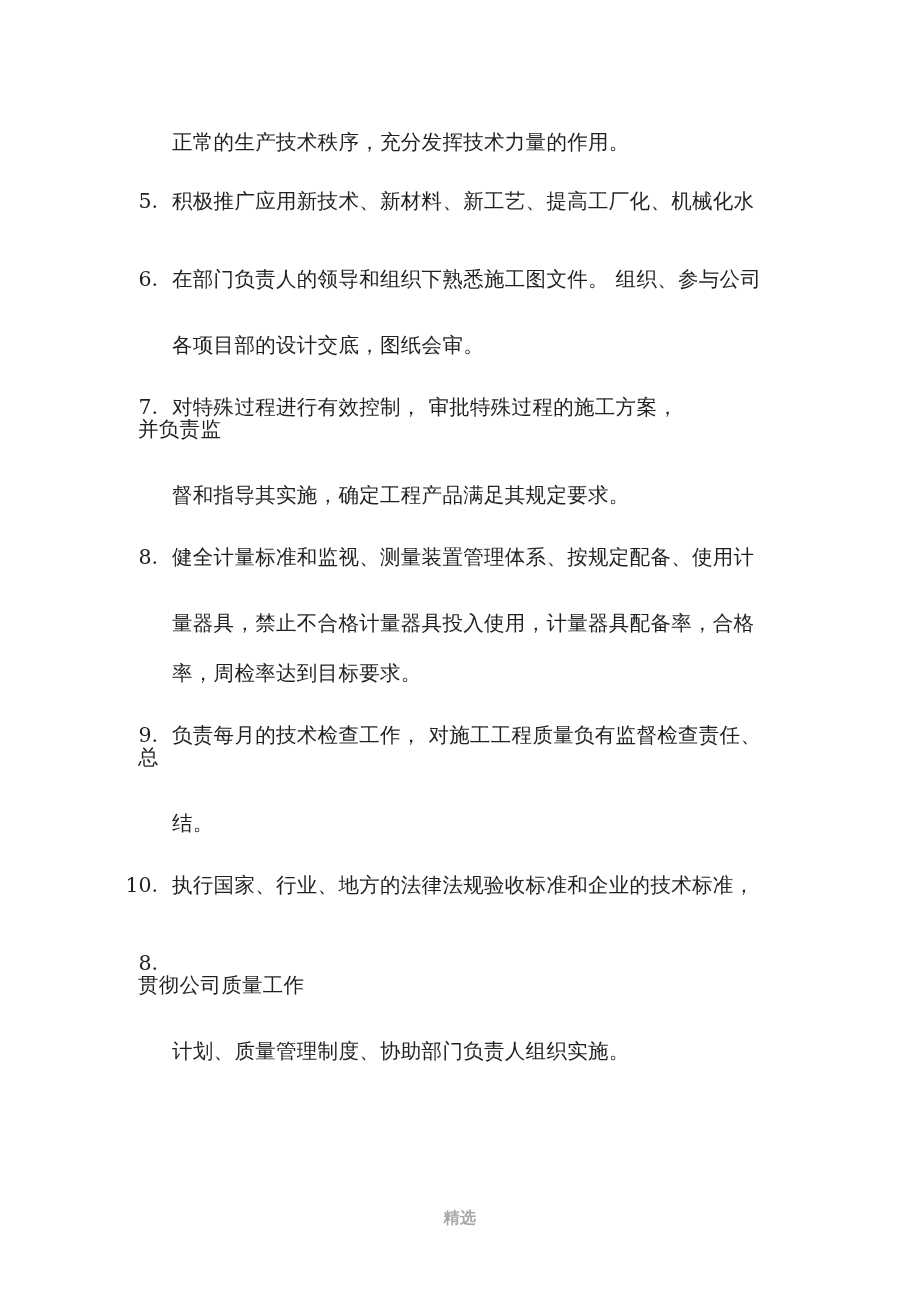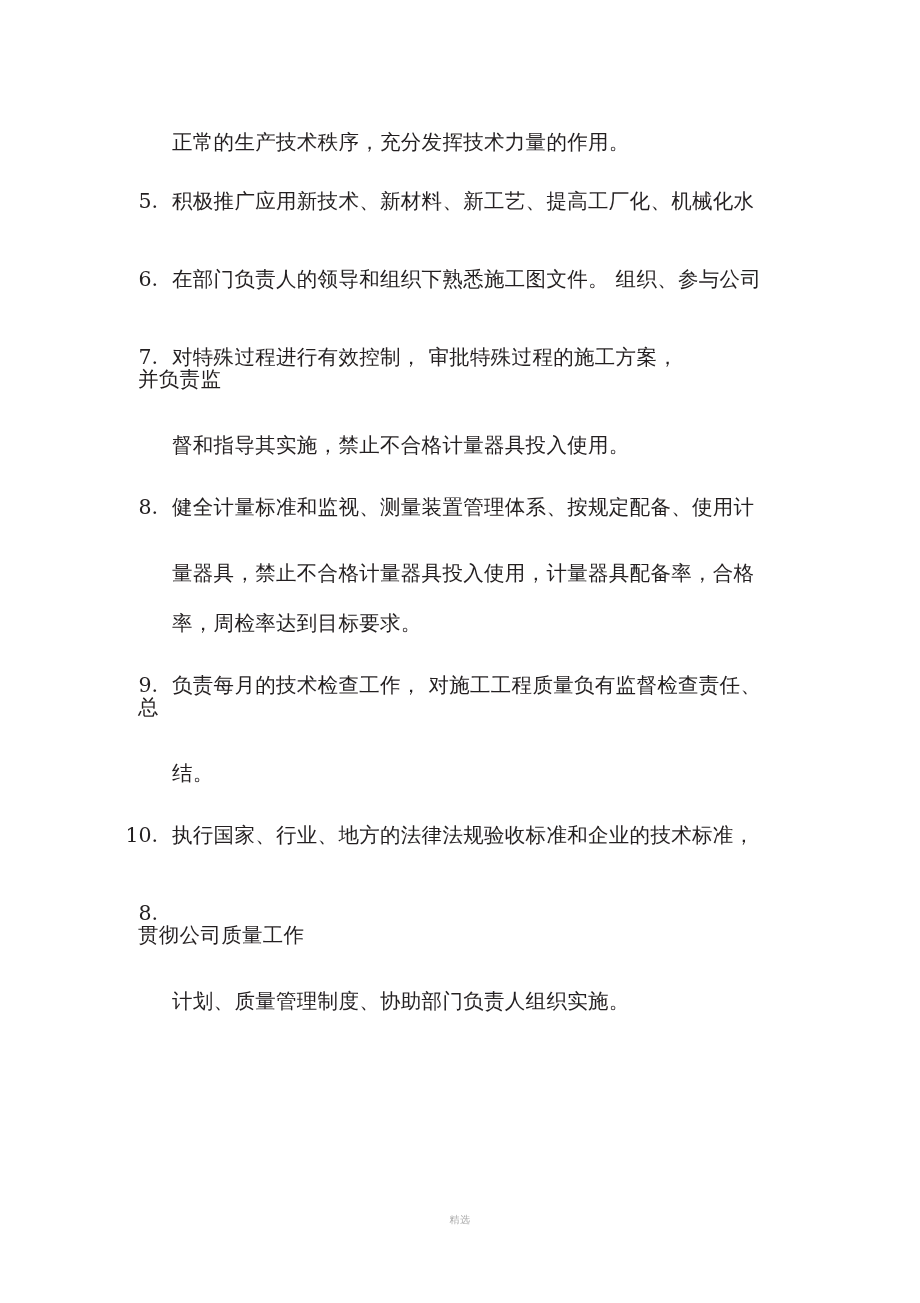--- a/index.html
+++ b/index.html
@@ -92,23 +92,24 @@
 
   
   .footer {
     position: absolute;
     left: 0;
     top: 1208px;
     width: 920px;
     text-align: center;
   }
   .footer-text {
-    font-size: 10px;
+    font-size: 16px;
     color: #a8a8a8;
     letter-spacing: 0.5px;
+    font-weight: bold;
   }
 </style>
 </head>
 <body>
 
 <div class="page">
   <div class="content">
 
     <div class="orphan-line">正常的生产技术秩序，充分发挥技术力量的作用。</div>
 
@@ -119,30 +120,33 @@
             <div class="para lead">积极推广应用新技术、新材料、新工艺、提高工厂化、机械化水</div>
           </div>
           <div class="spacer-gap"></div>
         </div>
         <div class="item">
           <div class="item-row">
             <div class="marker">6.</div>
             <div class="para lead">在部门负责人的领导和组织下熟悉施工图文件。 组织、参与公司</div>
           </div>
           <div class="spacer-gap"></div>
+          <div class="item-row">
+            <div class="para">各项目部的设计交底，图纸会审。</div>
+          </div>
         </div>
         <div class="item">
           <div class="item-row">
             <div class="marker">7.</div>
             <div class="para lead">对特殊过程进行有效控制， 审批特殊过程的施工方案，</div>
           </div>
           <div class="overflow-frag">并负责监</div>
           <div class="spacer-gap"></div>
           <div class="item-row">
-            <div class="para">督和指导其实施，禁止不合格计量器具投入使用。</div>
+            <div class="para">督和指导其实施，确定工程产品满足其规定要求。</div>
           </div>
         </div>
         <div class="item">
           <div class="item-row">
             <div class="marker">8.</div>
             <div class="para lead">健全计量标准和监视、测量装置管理体系、按规定配备、使用计</div>
           </div>
           <div class="spacer-gap"></div>
           <div class="item-row">
             <div class="para">量器具，禁止不合格计量器具投入使用，计量器具配备率，合格

